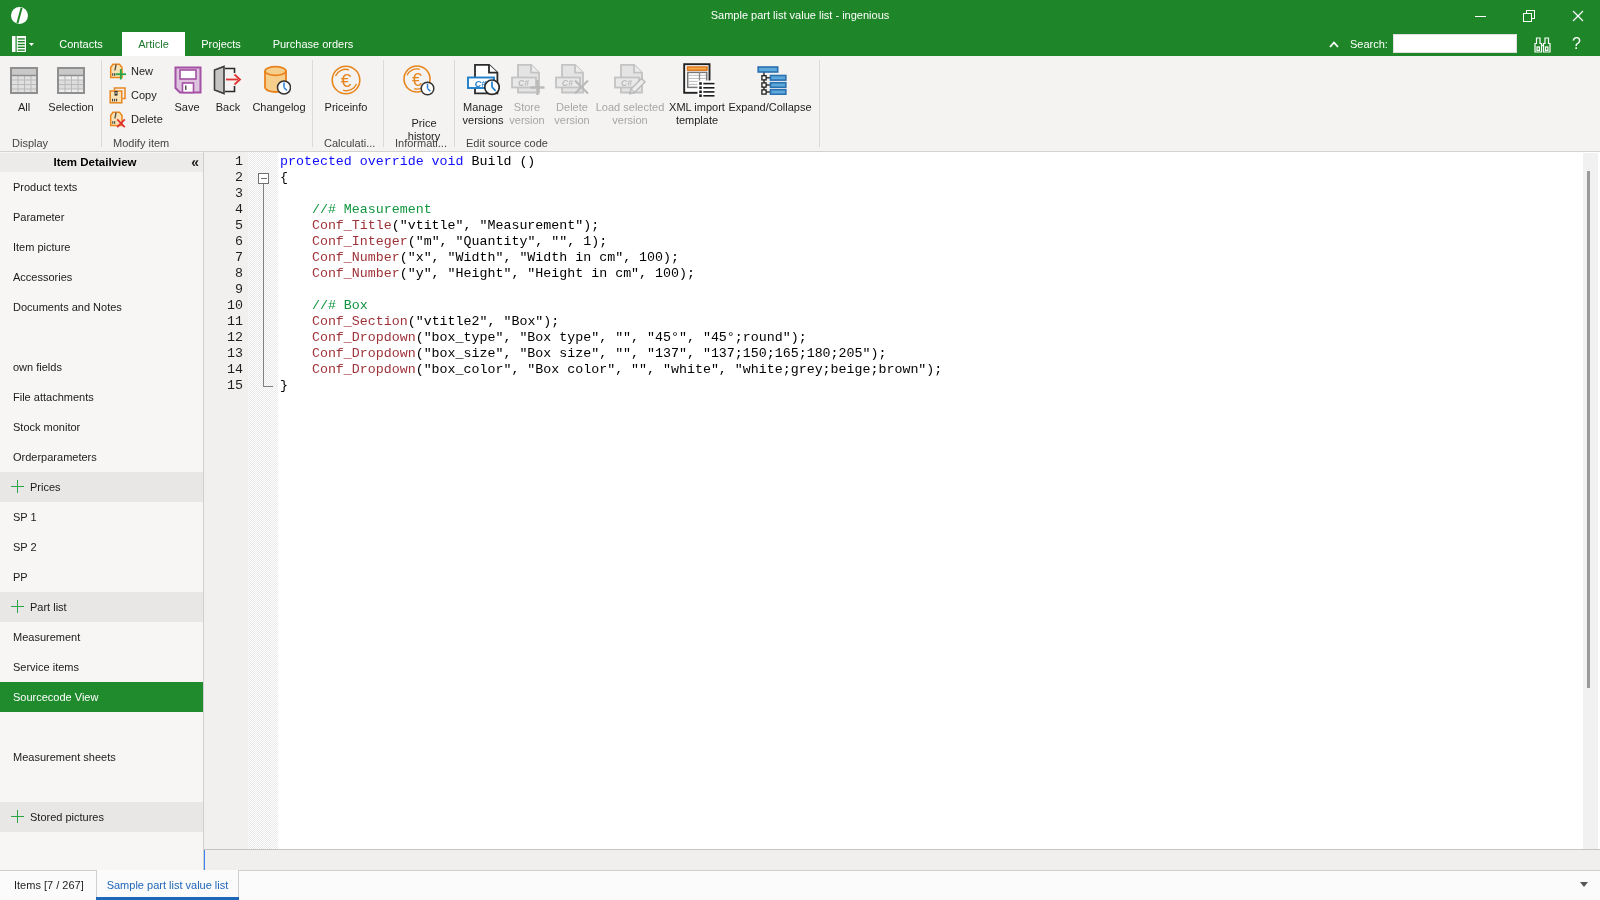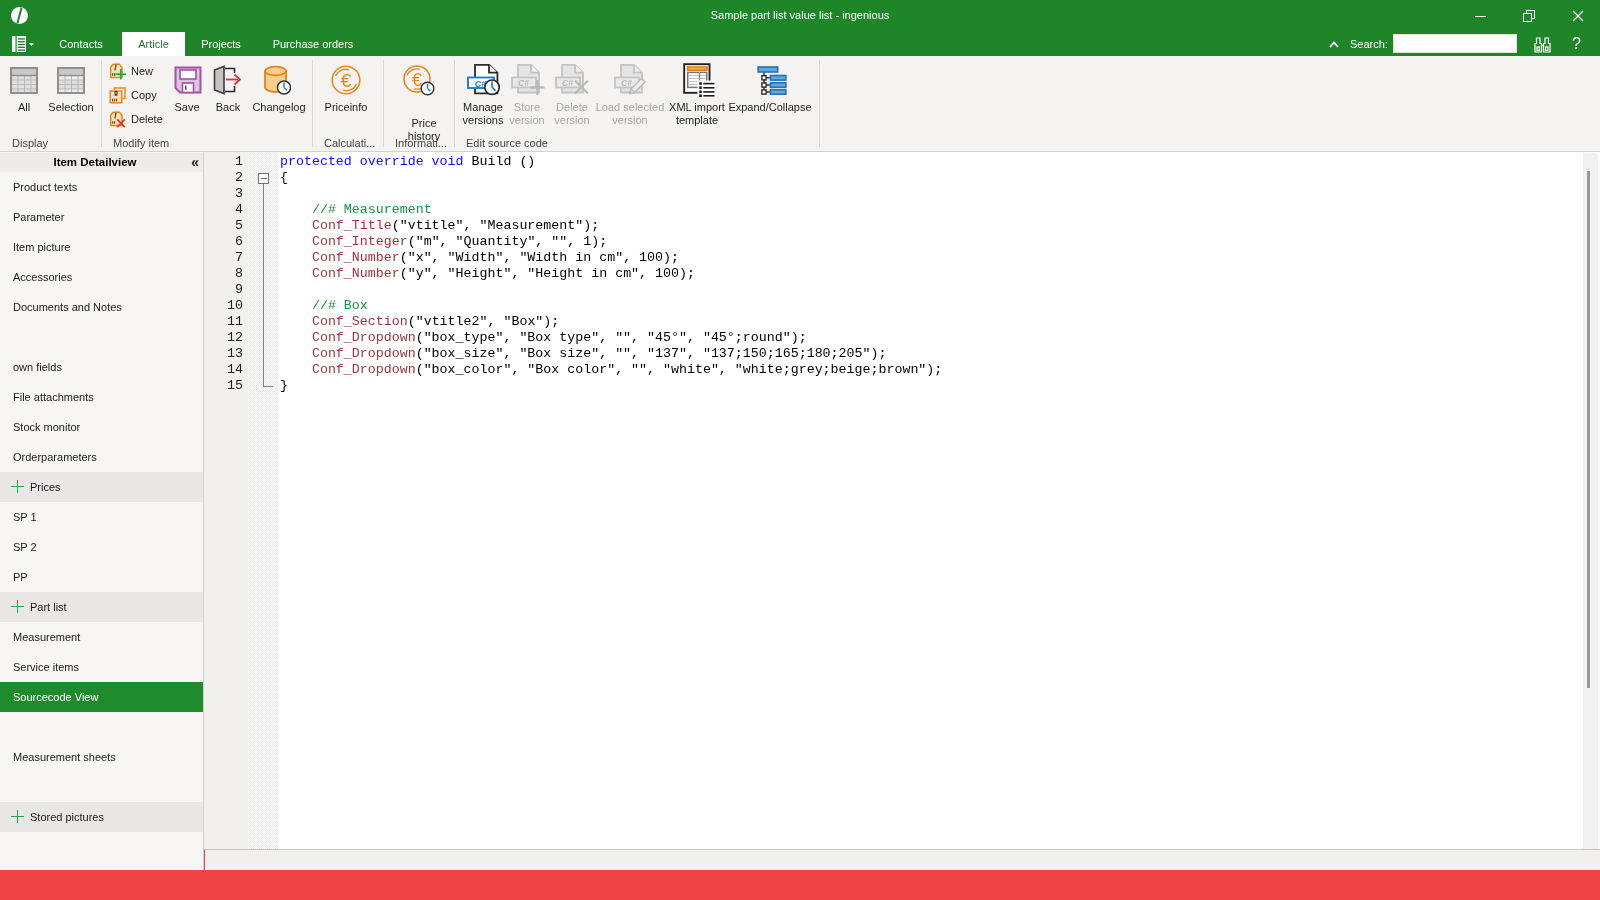--- a/index.html
+++ b/index.html
@@ -1,17 +1,17 @@
 <!DOCTYPE html>
 <html><head>
 <meta charset="utf-8">
 <style>
   html,body{margin:0;padding:0;}
   #app{position:relative;width:1600px;height:900px;overflow:hidden;
-       font-family:"Liberation Sans",sans-serif;background:#ef4444;}
+       font-family:"Liberation Sans",sans-serif;background:#3b82f6;}
   .abs{position:absolute;}
   
   #titlebar{left:0;top:0;width:1600px;height:32px;background:#1e8628;}
   #menubar{left:0;top:32px;width:1600px;height:24px;background:#1e8628;}
   .mtab{position:absolute;top:0;height:24px;line-height:24px;color:#fff;
         font-size:11px;text-align:center;}
   #tab-article{background:#fff;color:#1c7a2e;}
   #titletext{width:1600px;text-align:center;top:9px;left:0;color:#fff;font-size:11px;}
   
   #ribbon{left:0;top:56px;width:1600px;height:95px;background:#f4f3f1;
@@ -385,13 +385,23 @@
     <div class="cline" style="top:178px;">    <span class="fn">Conf_Dropdown</span>("box_type", "Box type", "", "45°", "45°;round");</div>
     <div class="cline" style="top:194px;">    <span class="fn">Conf_Dropdown</span>("box_size", "Box size", "", "137", "137;150;165;180;205");</div>
     <div class="cline" style="top:210px;">    <span class="fn">Conf_Dropdown</span>("box_color", "Box color", "", "white", "white;grey;beige;brown");</div>
     <div class="cline" style="top:226px;">}</div>
   </div>
   <div id="vsb" class="abs">
       <div id="vsb-thumb" class="abs"></div>
     </div>
   <div id="ed-bottomline" class="abs"></div>
   <div id="hstrip" class="abs"></div>
+  <div id="statusbar" class="abs">
+    <div id="sb-topline" class="abs"></div>
+    <div class="sbtab" style="left:14px;color:#1e1e1e;">Items [7 / 267]</div>
+    <div class="abs" style="left:96px;top:1px;width:1px;height:29px;background:#d0d0d0;"></div>
+    <div class="abs" style="left:97px;top:0px;width:141px;height:30px;background:#fbfbfb;"></div>
+    <div class="sbtab" style="left:97px;width:141px;text-align:center;color:#1e66b8;">Sample part list value list</div>
+    <div class="abs" style="left:238px;top:1px;width:1px;height:29px;background:#d0d0d0;"></div>
+    <div class="abs" style="left:96px;top:27px;width:143px;height:3px;background:#1e66b8;"></div>
+    <div class="abs" style="left:1580px;top:12px;width:0;height:0;border-left:4px solid transparent;border-right:4px solid transparent;border-top:5px solid #555;"></div>
+  </div>
 </div>
 
 </body></html>

